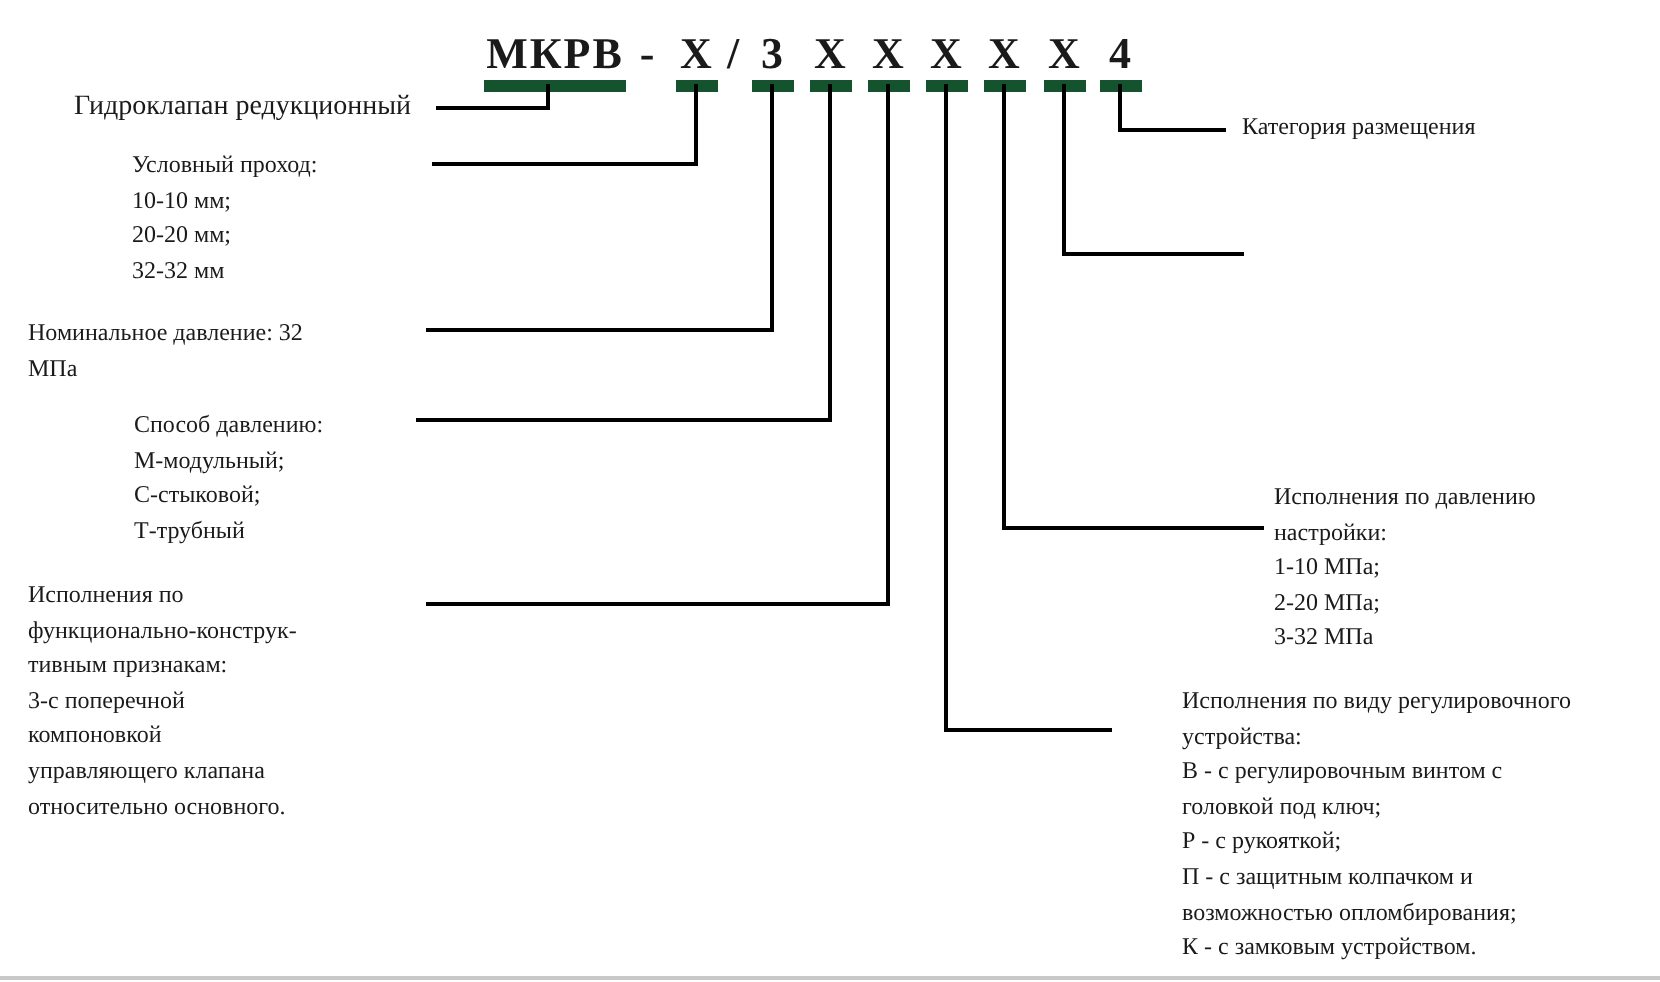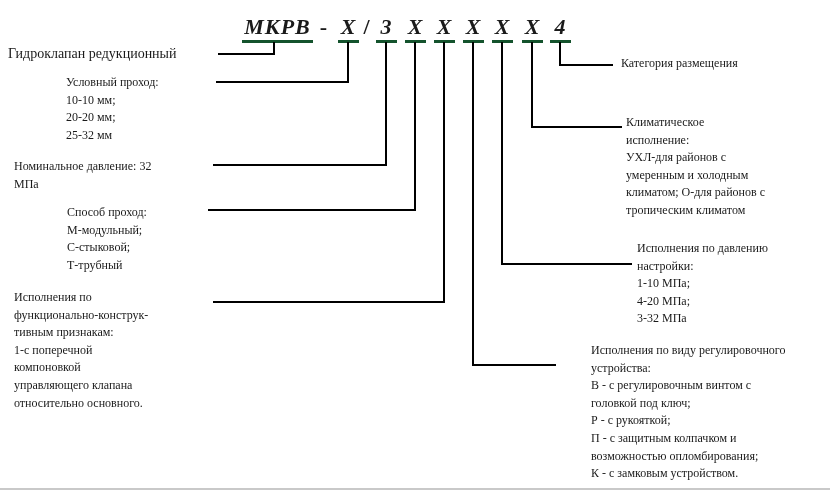--- a/index.html
+++ b/index.html
@@ -17,33 +17,33 @@
     position: absolute;
     top: 14px;
     height: 26px;
     font-size: 22px;
     font-weight: bold;
     letter-spacing: 1px;
     text-align: center;
     line-height: 26px;
     white-space: nowrap;
   }
-  .code-seg.u { border-bottom: 3px solid #14532d; font-style: italic; }
+  .code-seg.u { border-bottom: 6px solid #14532d; }
   
   .hl, .vl { position: absolute; background: #000; }
   .hl { height: 2px; }
   .vl { width: 2px; }
   
   .lbl {
     position: absolute;
     font-size: 12px;
     line-height: 17.6px;
     white-space: pre-line;
   }
-  .lbl-product { font-size: 14px; }
+  .lbl-product { font-size: 14px; margin-left: 29px; }
   .bottom-rule {
     position: absolute;
     left: 0; top: 488px;
     width: 830px; height: 2px;
     background: #c9c9c9;
   }
 </style>
 </head>
 <body>
 
@@ -78,46 +78,40 @@
   <div class="hl" style="left:213px;top:301px;width:232px"></div>
   <div class="hl" style="left:472px;top:364px;width:84px"></div>
   <div class="hl" style="left:501px;top:263px;width:131px"></div>
   <div class="hl" style="left:531px;top:126px;width:91px"></div>
   <div class="hl" style="left:559px;top:64px;width:54px"></div>
 
   <div class="lbl lbl-product" style="left:8px;top:45px">Гидроклапан редукционный</div>
   <div class="lbl" style="left:66px;top:74px">Условный проход:
 10-10 мм;
 20-20 мм;
-25-32 мм</div>
+32-32 мм</div>
   <div class="lbl" style="left:14px;top:158px">Номинальное давление: 32
 МПа</div>
-  <div class="lbl" style="left:67px;top:204px">Способ проход:
+  <div class="lbl" style="left:67px;top:204px">Способ давлению:
 М-модульный;
 С-стыковой;
 Т-трубный</div>
   <div class="lbl" style="left:14px;top:289px">Исполнения по
 функционально-конструк-
 тивным признакам:
-1-с поперечной
+3-с поперечной
 компоновкой
 управляющего клапана
 относительно основного.</div>
 
   <div class="lbl" style="left:621px;top:55px">Категория размещения</div>
-  <div class="lbl" style="left:626px;top:114px">Климатическое
-исполнение:
-УХЛ-для районов с
-умеренным и холодным
-климатом; О-для районов с
-тропическим климатом</div>
   <div class="lbl" style="left:637px;top:240px">Исполнения по давлению
 настройки:
 1-10 МПа;
-4-20 МПа;
+2-20 МПа;
 3-32 МПа</div>
   <div class="lbl" style="left:591px;top:342px">Исполнения по виду регулировочного
 устройства:
 В - с регулировочным винтом с
 головкой под ключ;
 Р - с рукояткой;
 П - с защитным колпачком и
 возможностью опломбирования;
 К - с замковым устройством.</div>
 

